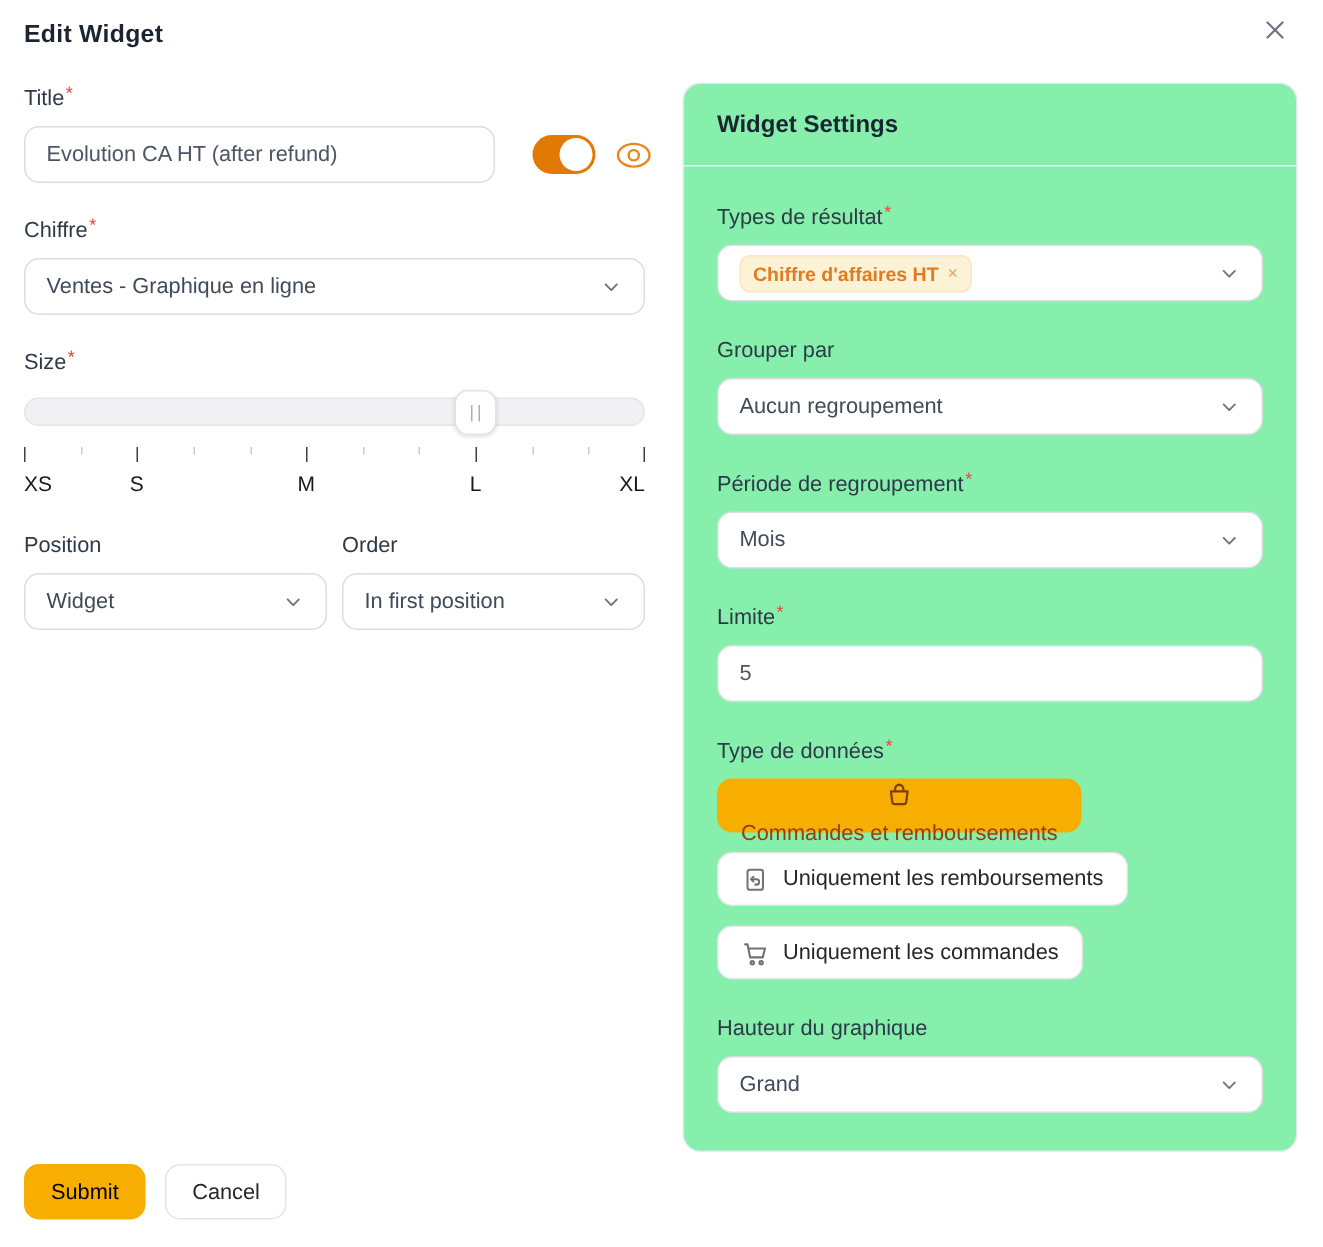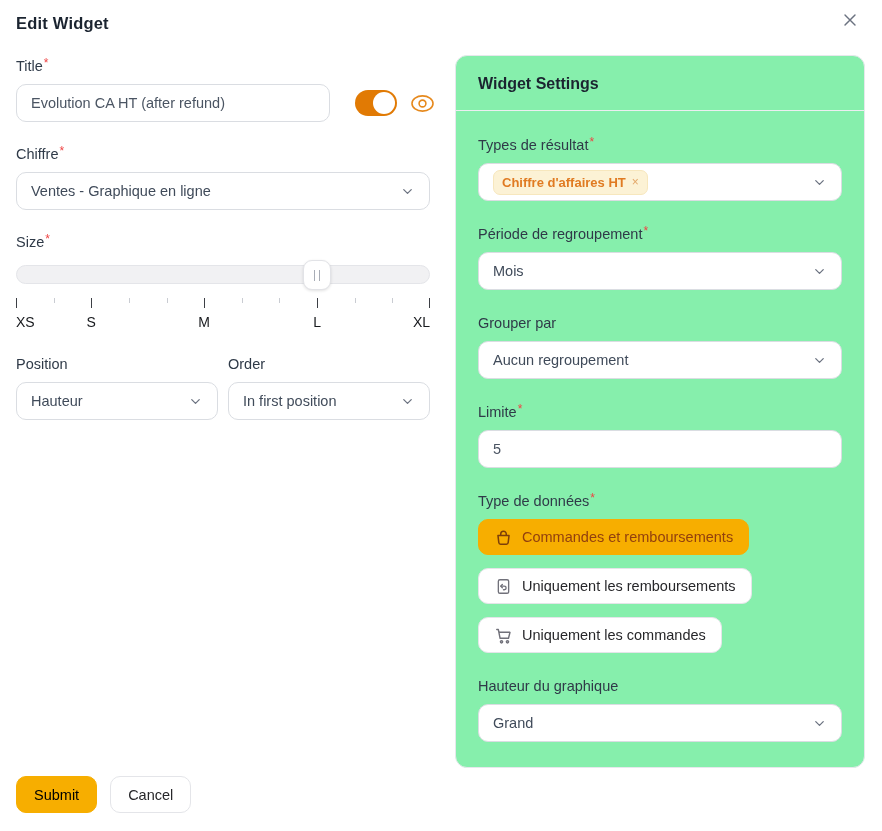--- a/index.html
+++ b/index.html
@@ -75,21 +75,21 @@
 
   .chip { display: inline-flex; align-items: center; background: #fcf2d5; border: 1px solid #f7e7bd;
     border-radius: 7px; padding: 4px 8px; font-size: 13px; font-weight: 700; color: #e07b22; }
   .chip .chip-x { margin-left: 6px; font-weight: 400; color: #e3a768; font-size: 12px; cursor: pointer; }
 
   .seg-options { display: flex; flex-direction: column; align-items: flex-start; gap: 13px; }
   .seg-btn { display: inline-flex; align-items: center; gap: 9px; height: 36px; padding: 0 15px;
     border-radius: 10px; font-size: 14.5px; cursor: pointer; border: 1px solid #e4e5e9;
     background: #fff; color: #27272a; font-family: "Liberation Sans", sans-serif; }
   .seg-btn svg { display: block; }
-  .seg-btn.selected { background: #f7ae00; border-color: #f7ae00; color: #92400e; font-weight: 400; }
+  .seg-btn.selected { background: #f7ae00; border-color: #f7ae00; color: #92400e; font-weight: 400; flex-direction: column; }
 
   
   .footer { position: absolute; left: 16px; bottom: 18px; display: flex; gap: 13px; }
   .btn { height: 37px; padding: 0 17px; border-radius: 10px; font-size: 14.5px; cursor: pointer;
     font-family: "Liberation Sans", sans-serif; display: inline-flex; align-items: center; }
   .btn-primary { background: #f7ae00; border: 1px solid #f7ae00; color: #000000; }
   .btn-secondary { background: #fff; border: 1px solid #e4e5e9; color: #27272a; }
 </style>
 </head>
 <body>
@@ -165,21 +165,21 @@
           <span style="left:45.45%">M</span>
           <span style="left:72.73%">L</span>
           <span class="last">XL</span>
         </div>
       </div>
 
       <div class="twin">
         <div>
           <label class="field-label">Position</label>
           <div class="control dropdown">
-            <span>Hauteur</span>
+            <span>Widget</span>
             <span class="chev">
               <svg width="15" height="15" viewBox="0 0 24 24" fill="none" stroke-width="2" stroke-linecap="round" stroke-linejoin="round">
                   <path d="M6 9l6 6 6-6"></path>
                 </svg>
             </span>
           </div>
         </div>
         <div>
           <label class="field-label">Order</label>
           <div class="control dropdown">
@@ -210,35 +210,35 @@
             </span>
             <span class="chev">
               <svg width="15" height="15" viewBox="0 0 24 24" fill="none" stroke-width="2" stroke-linecap="round" stroke-linejoin="round">
                   <path d="M6 9l6 6 6-6"></path>
                 </svg>
             </span>
           </div>
         </div>
 
         <div class="group">
+          <label class="field-label">Grouper par</label>
+          <div class="control dropdown">
+            <span>Aucun regroupement</span>
+            <span class="chev">
+              <svg width="15" height="15" viewBox="0 0 24 24" fill="none" stroke-width="2" stroke-linecap="round" stroke-linejoin="round">
+                  <path d="M6 9l6 6 6-6"></path>
+                </svg>
+            </span>
+          </div>
+        </div>
+
+        <div class="group">
           <label class="field-label req">Période de regroupement</label>
           <div class="control dropdown">
             <span>Mois</span>
-            <span class="chev">
-              <svg width="15" height="15" viewBox="0 0 24 24" fill="none" stroke-width="2" stroke-linecap="round" stroke-linejoin="round">
-                  <path d="M6 9l6 6 6-6"></path>
-                </svg>
-            </span>
-          </div>
-        </div>
-
-        <div class="group">
-          <label class="field-label">Grouper par</label>
-          <div class="control dropdown">
-            <span>Aucun regroupement</span>
             <span class="chev">
               <svg width="15" height="15" viewBox="0 0 24 24" fill="none" stroke-width="2" stroke-linecap="round" stroke-linejoin="round">
                   <path d="M6 9l6 6 6-6"></path>
                 </svg>
             </span>
           </div>
         </div>
 
         <div class="group">
           <label class="field-label req">Limite</label>

